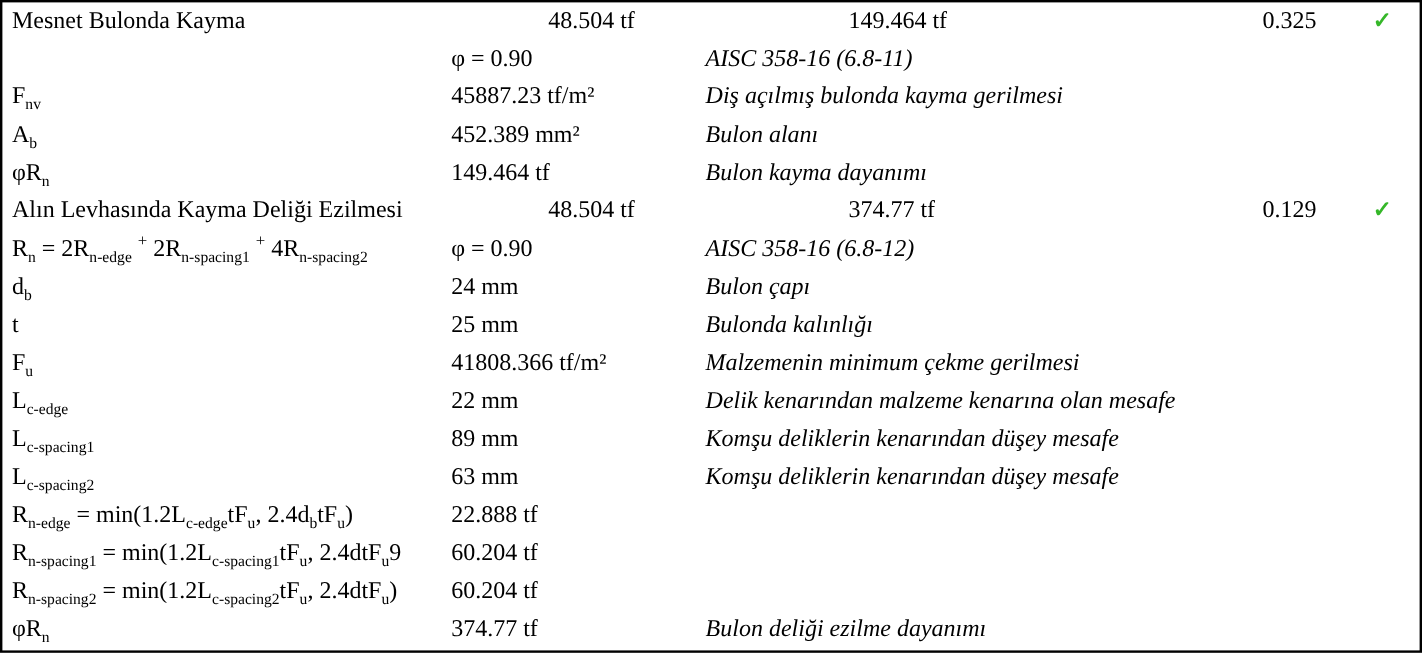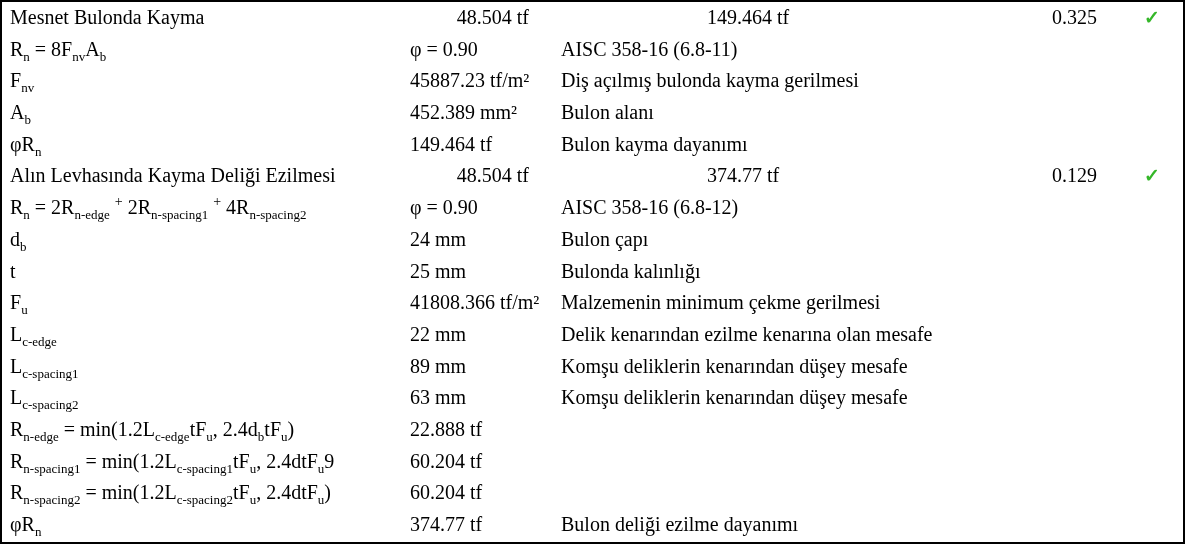--- a/index.html
+++ b/index.html
@@ -9,42 +9,41 @@
     overflow:hidden;
   }
   .report{
     position:absolute;left:0;top:0;width:1185px;height:544px;
     border:2px solid #000;box-sizing:border-box;background:#fff;
   }
   .row{position:relative;height:31.7px;font-size:20px;white-space:nowrap;}
   .row > span{position:absolute;top:0;line-height:31.7px;white-space:nowrap;}
   .c-title{left:8px;font-weight:normal;}
   .c-formula{left:8px;}
-  .c-value{left:408px;}
-  .c-desc{left:559px;}
+  .c-value{left:374px;}
+  .c-desc{left:586px;font-style:italic;}
   .c-demand{left:398px;width:129px;text-align:right;}
   .c-capacity{left:705px;}
   .c-ratio{left:1050px;}
   .c-check{left:1142px;font-size:19px;font-weight:bold;}
   sub.sub{font-size:13px;line-height:0;}
   sup.sup{font-size:14px;line-height:0;}
 </style>
 </head>
 <body>
 
 <div class="report">
     <div class="row">
       <span class="c-title">Mesnet Bulonda Kayma</span>
       <span class="c-demand">48.504 tf</span>
       <span class="c-capacity">149.464 tf</span>
       <span class="c-ratio">0.325</span>
       <span class="c-check" style="color: rgb(53, 183, 41);">✓</span>
     </div>
     <div class="row">
-      <span class="c-formula">R<sub class="sub">n</sub> = 8F<sub class="sub">nv</sub>A<sub class="sub">b</sub></span>
       <span class="c-value">φ = 0.90</span>
       <span class="c-desc">AISC 358-16 (6.8-11)</span>
     </div>
     <div class="row">
       <span class="c-formula">F<sub class="sub">nv</sub></span>
       <span class="c-value">45887.23 tf/m²</span>
       <span class="c-desc">Diş açılmış bulonda kayma gerilmesi</span>
     </div>
     <div class="row">
       <span class="c-formula">A<sub class="sub">b</sub></span>
@@ -79,21 +78,21 @@
       <span class="c-desc">Bulonda kalınlığı</span>
     </div>
     <div class="row">
       <span class="c-formula">F<sub class="sub">u</sub></span>
       <span class="c-value">41808.366 tf/m²</span>
       <span class="c-desc">Malzemenin minimum çekme gerilmesi</span>
     </div>
     <div class="row">
       <span class="c-formula">L<sub class="sub">c-edge</sub></span>
       <span class="c-value">22 mm</span>
-      <span class="c-desc">Delik kenarından ezilme kenarına olan mesafe</span>
+      <span class="c-desc">Delik kenarından malzeme kenarına olan mesafe</span>
     </div>
     <div class="row">
       <span class="c-formula">L<sub class="sub">c-spacing1</sub></span>
       <span class="c-value">89 mm</span>
       <span class="c-desc">Komşu deliklerin kenarından düşey mesafe</span>
     </div>
     <div class="row">
       <span class="c-formula">L<sub class="sub">c-spacing2</sub></span>
       <span class="c-value">63 mm</span>
       <span class="c-desc">Komşu deliklerin kenarından düşey mesafe</span>

